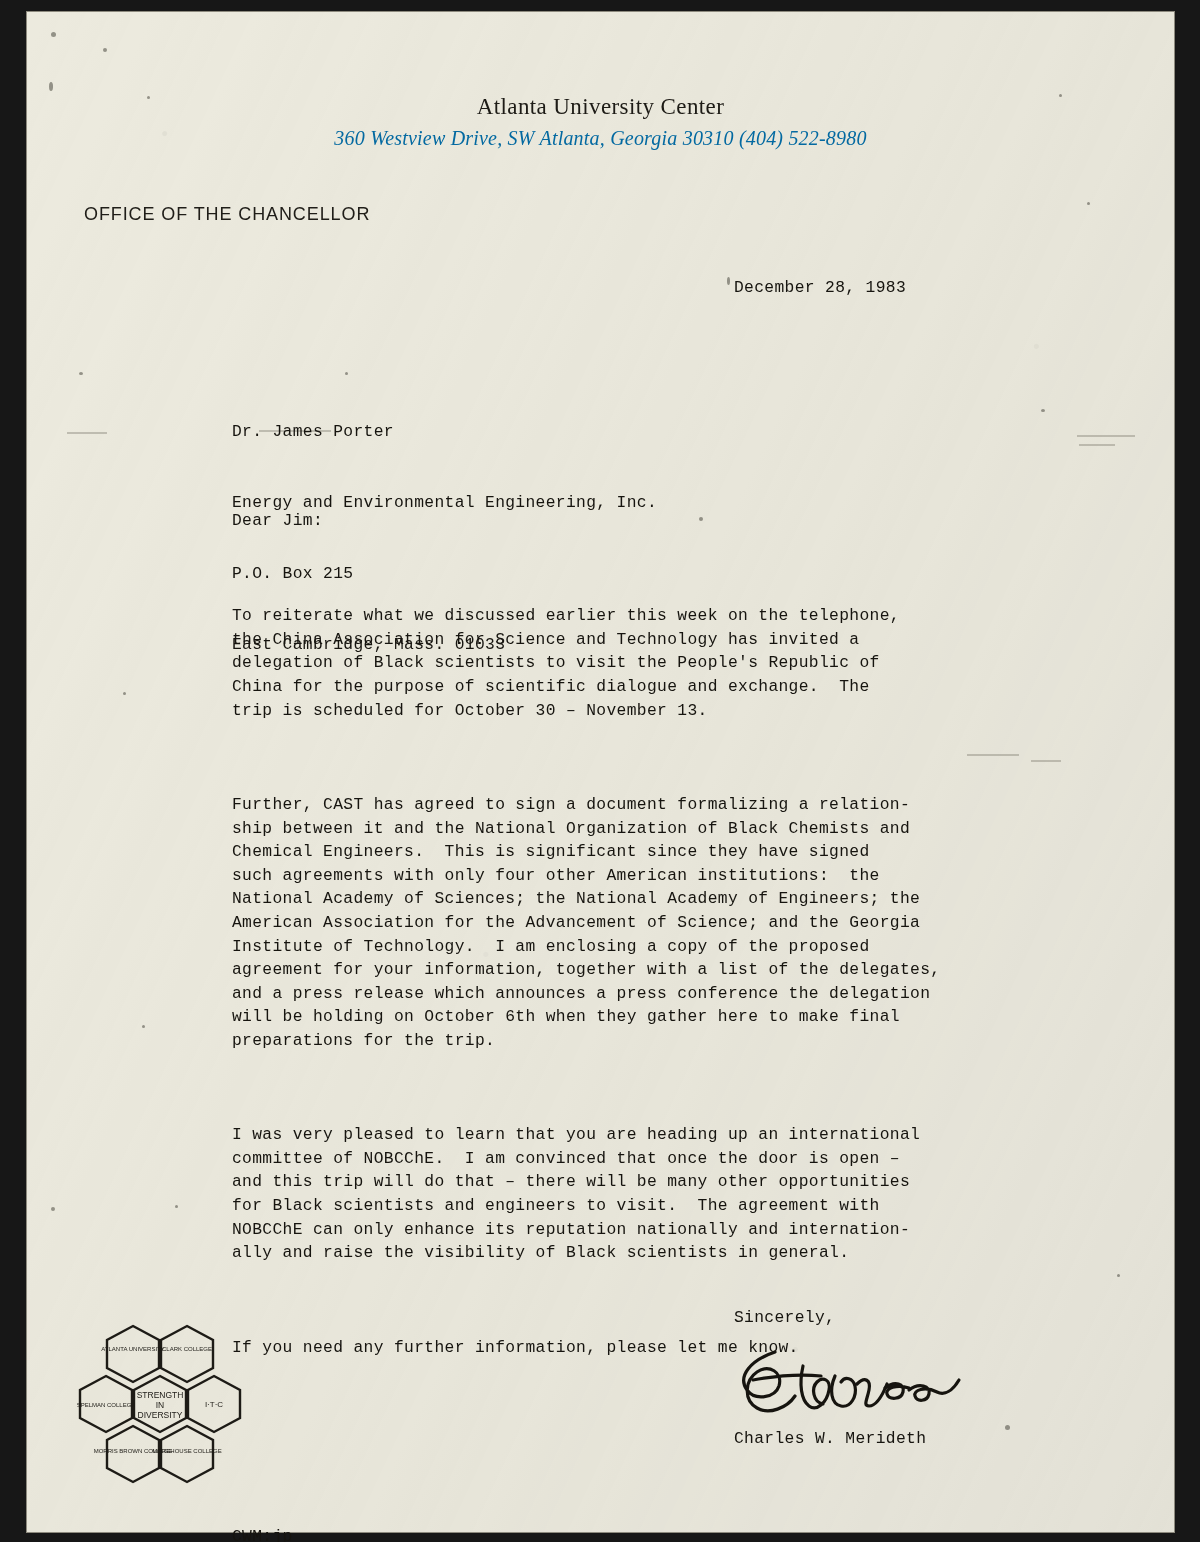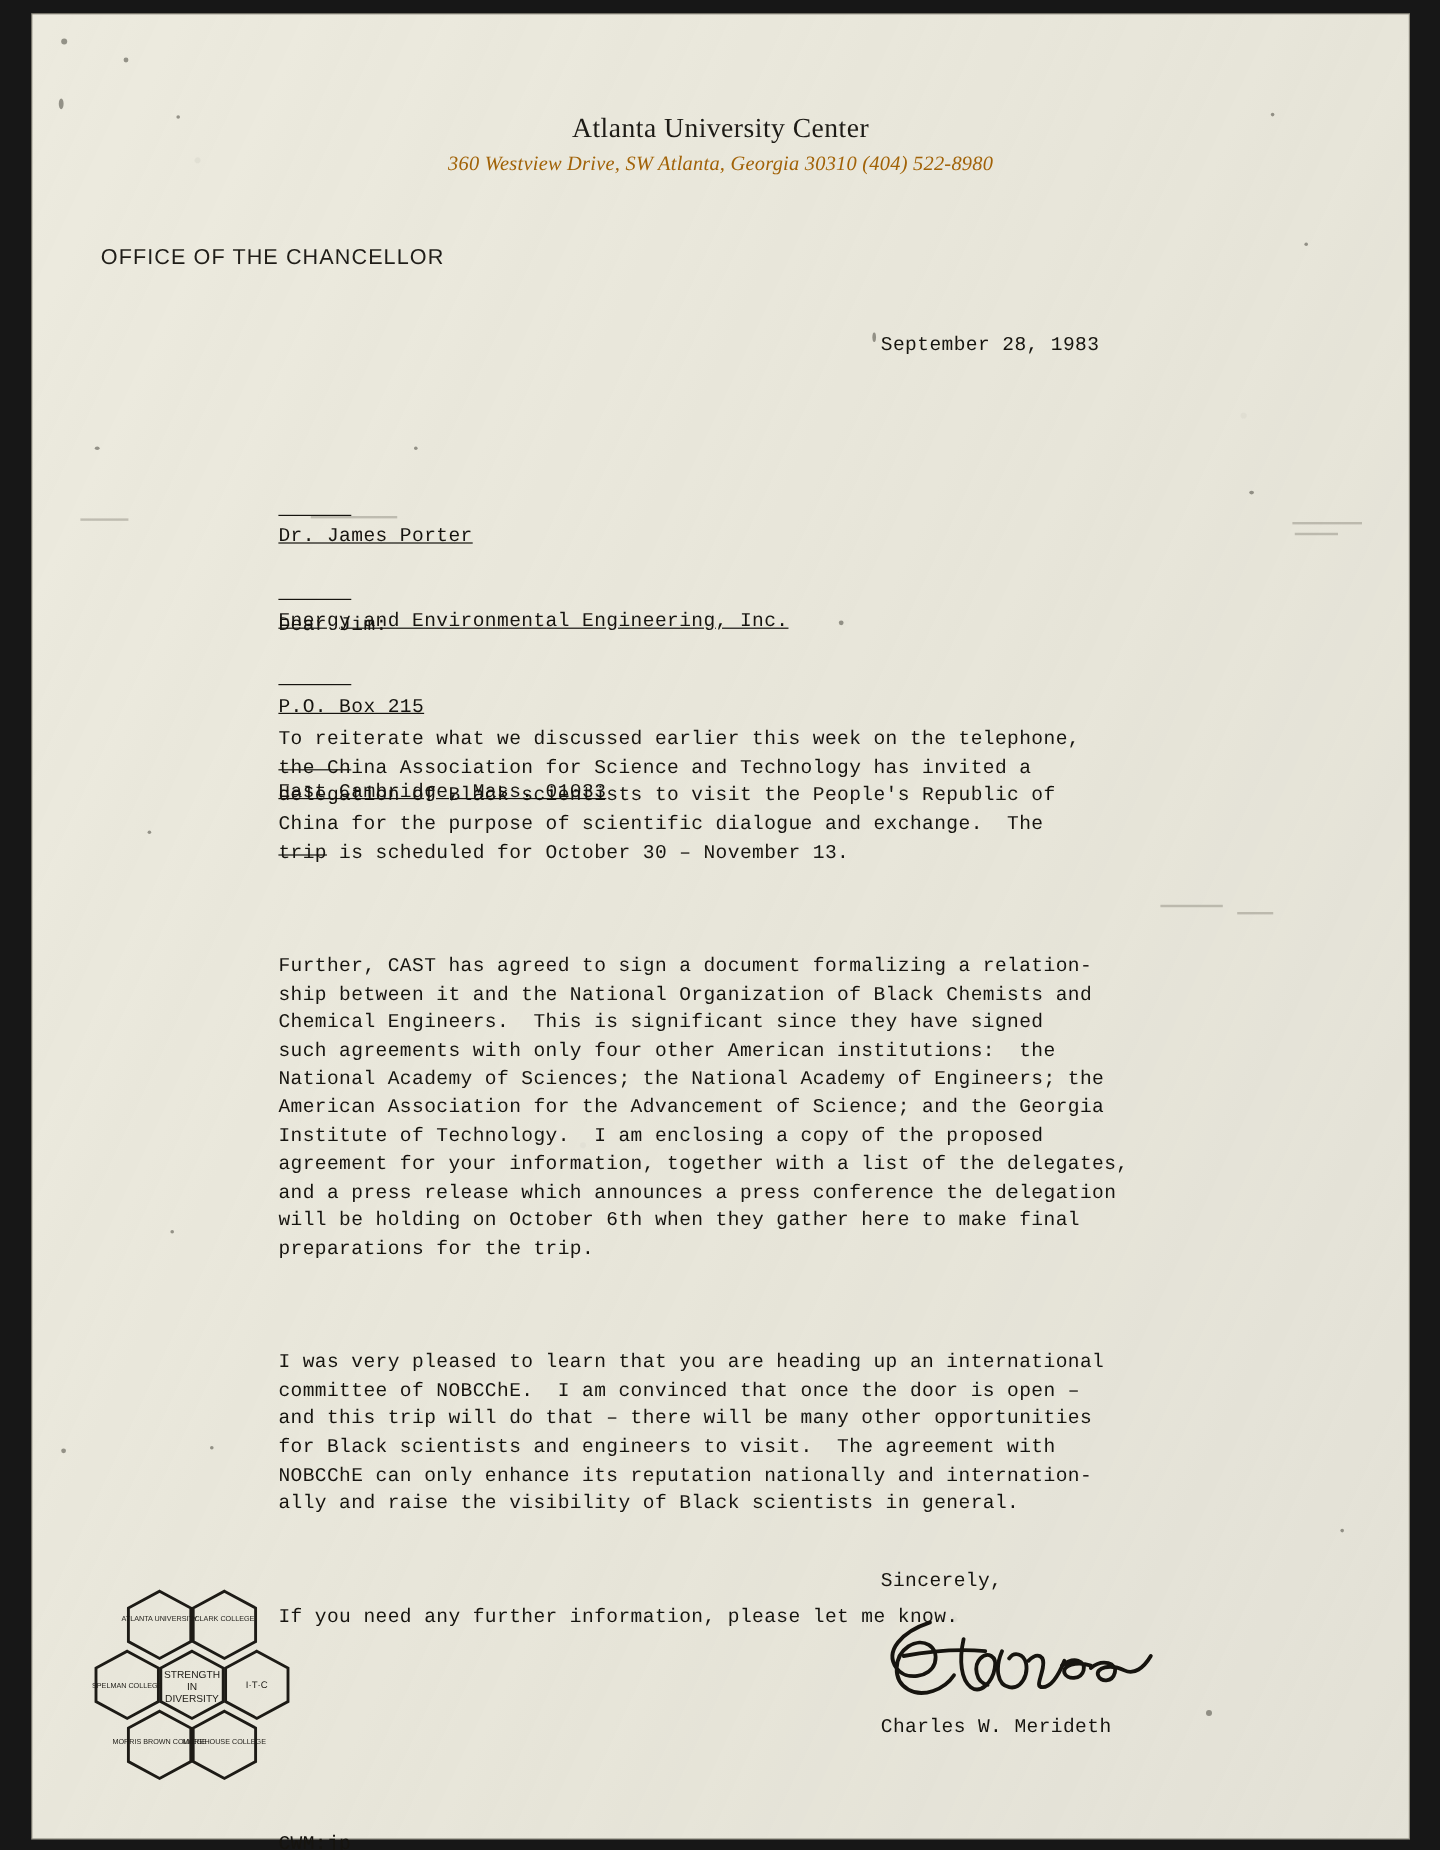--- a/index.html
+++ b/index.html
@@ -64,23 +64,23 @@
   }
   #lh-name {
     font-family: "Liberation Serif", serif;
     font-size: 23px;
     letter-spacing: .4px;
     color: #1d1b16;
   }
   #lh-addr {
     font-family: "Liberation Serif", serif;
     font-style: italic;
-    font-size: 17px;
+    font-size: 20px;
     letter-spacing: .2px;
-    color: #a16207;
+    color: #0369a1;
     margin-top: 7px;
   }
   #office-line {
     position: absolute;
     left: 57px;
     top: 192px;
     font-family: "Liberation Sans", sans-serif;
     font-size: 18px;
     letter-spacing: .9px;
     color: #1f1d18;
@@ -96,22 +96,21 @@
     letter-spacing: .35px;
   }
   #date {
     position: absolute;
     left: 707px;
     top: 264px;
   }
   #address-block {
     position: absolute;
     left: 205px;
-    top: 376px;
-    text-decoration: underline;
+    top: 361px;
   }
   #salutation {
     position: absolute;
     left: 205px;
     top: 497px;
     text-align: right;
   }
   #body {
     position: absolute;
     left: 205px;
@@ -190,21 +189,21 @@
     <div class="smudge" style="left:940px; top:742px; width:52px; height:2px;"></div>
     <div class="smudge" style="left:1004px;top:748px; width:30px; height:2px;"></div>
 
     <div id="letterhead">
       <div id="lh-name">Atlanta University Center</div>
       <div id="lh-addr">360 Westview Drive, SW  Atlanta, Georgia 30310 (404) 522-8980</div>
     </div>
 
     <div id="office-line">OFFICE OF THE CHANCELLOR</div>
 
-    <div id="date" class="tw">September 28, 1983</div>
+    <div id="date" class="tw">December 28, 1983</div>
 
     <div id="address-block" class="tw">
       <div>Dr. James Porter</div>
       <div>Energy and Environmental Engineering, Inc.</div>
       <div>P.O. Box 215</div>
       <div>East Cambridge, Mass. 01033</div>
     </div>
 
     <div id="salutation" class="tw">Dear Jim:</div>
 

